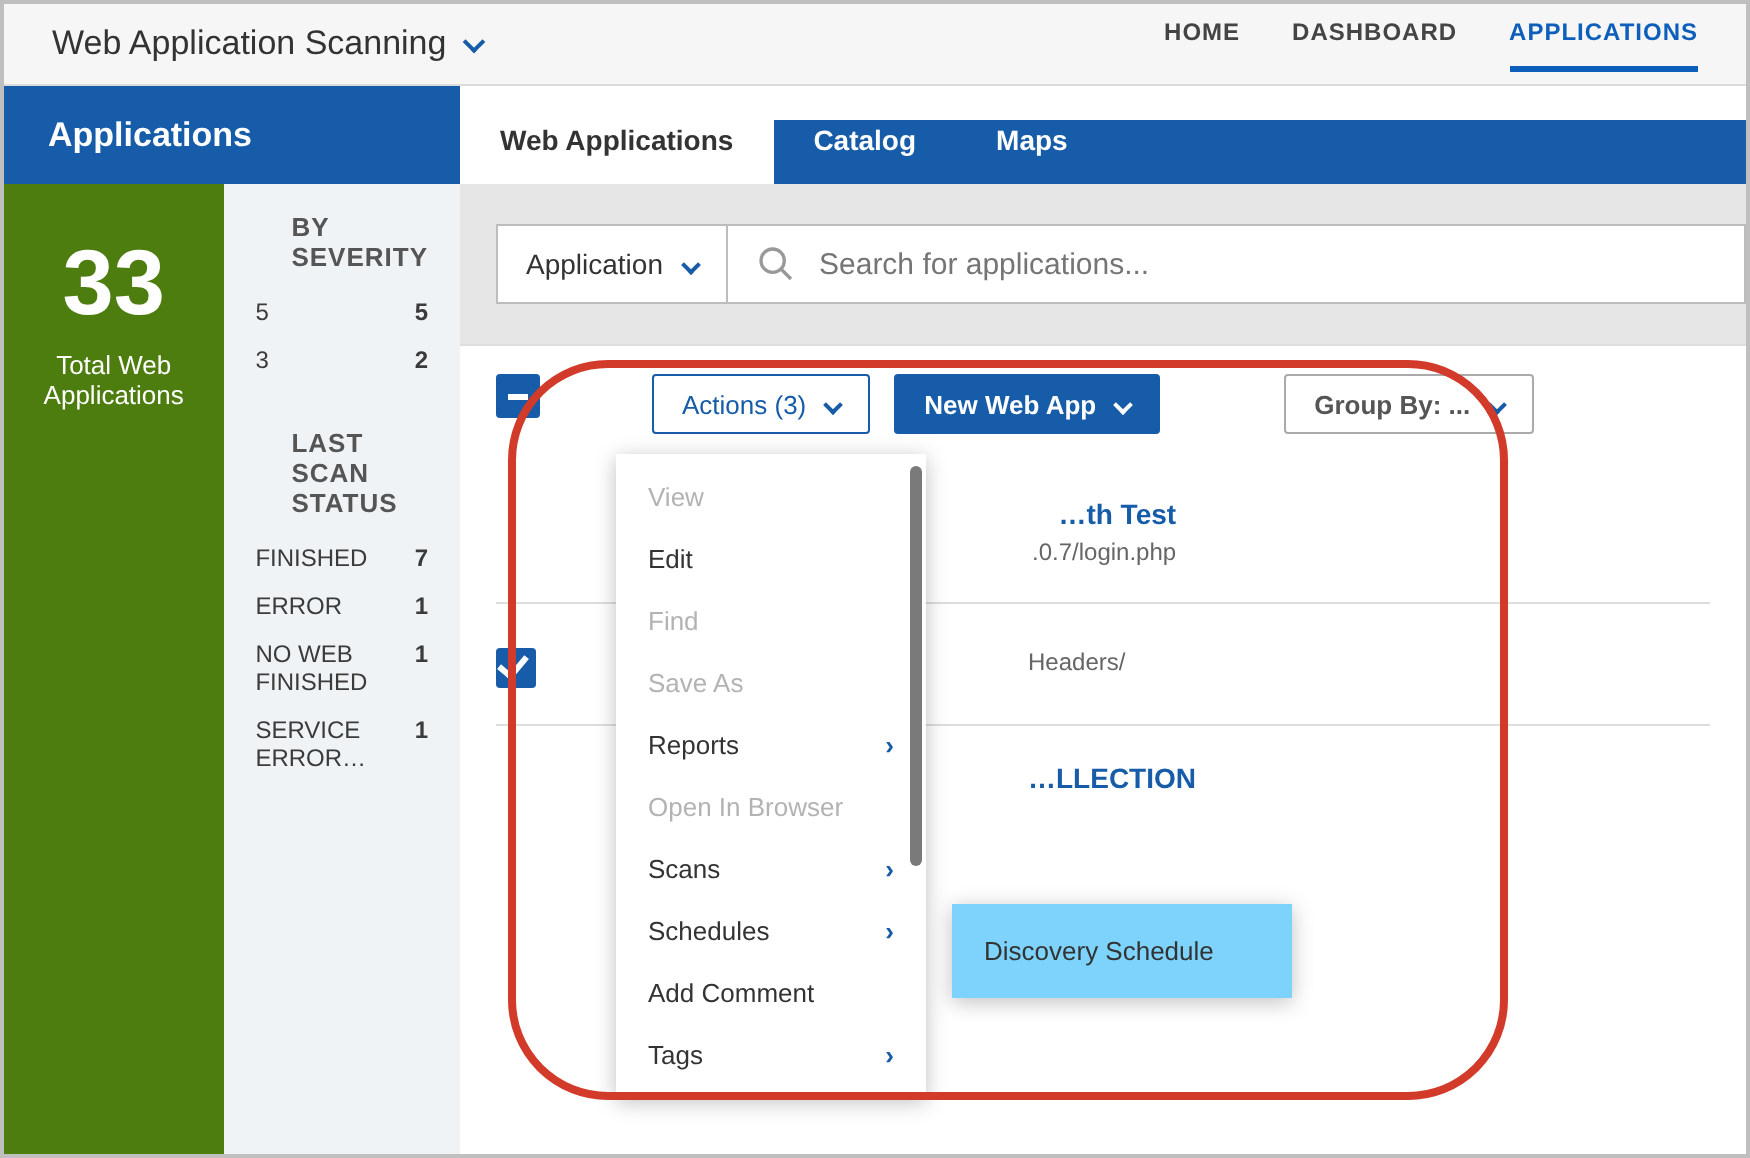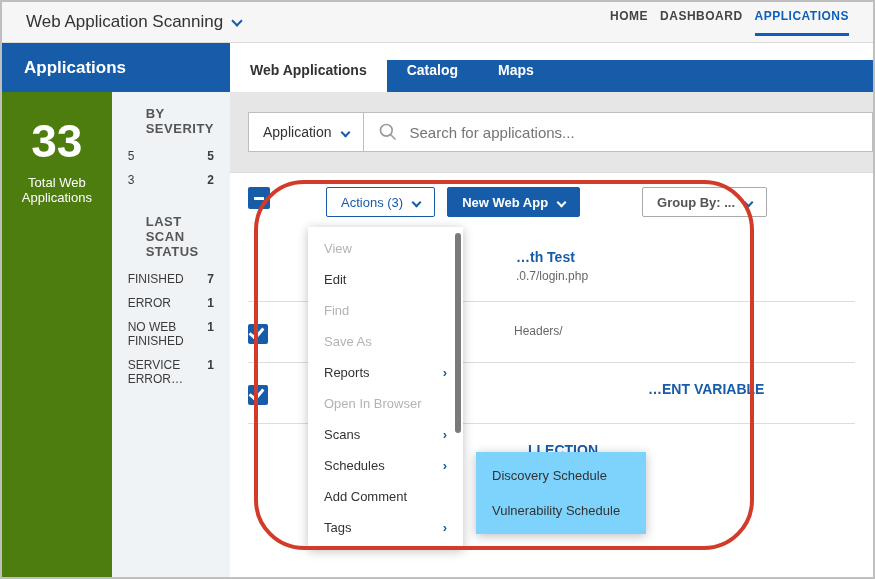--- a/index.html
+++ b/index.html
@@ -1,21 +1,21 @@
 <!DOCTYPE html>
 <html><head>
 <meta charset="utf-8">
 <style>
   * { box-sizing: border-box; margin: 0; padding: 0; }
   body { font-family: Arial, Helvetica, sans-serif; font-size: 13px; color: #333; width: 875px; height: 579px; border: 2px solid #bfbfbf; position: relative; overflow: hidden; background: #fff; }
 
   
   .topbar { display: flex; align-items: center; justify-content: space-between; height: 41px; padding: 0 24px; border-bottom: 1px solid #dcdcdc; background: #f6f6f6; }
   .topbar-left { display: flex; align-items: center; gap: 10px; font-size: 17px; font-weight: 500; color: #333; }
-  .topnav { display: flex; gap: 12px; font-size: 12px; font-weight: 600; letter-spacing: .5px; color: #444; text-align: center; }
+  .topnav { display: flex; gap: 26px; font-size: 12px; font-weight: 600; letter-spacing: .5px; color: #444; text-align: center; }
   .topnav a { text-decoration: none; color: #444; cursor: pointer; padding-bottom: 10px; }
   .topnav a.active { color: #0d5fbb; border-bottom: 3px solid #0d5fbb; }
 
   
   .tabs-strip { display:flex; height: 49px; }
   .tabs-left { width: 228px; background: #165ca8; color: #fff; display:flex; align-items:center; padding: 0 22px; font-size: 17px; font-weight: 600; }
   .tabs-right { flex:1; background: #165ca8; display:flex; align-items:flex-end;margin-top:17px; }
   .tab { padding: 14px 20px; color:#fff; font-size:14px; font-weight:600; cursor:pointer; }
   .tab.active { background:#fff; color:#333; }
 
@@ -45,21 +45,21 @@
   .btn-outline { background:#fff; border:1px solid #165ca8; color:#165ca8; }
   .btn-primary { background:#165ca8; border:1px solid #165ca8; color:#fff; font-weight:600; }
   .btn-gray { background:#fff; border:1px solid #aaa; color:#555; font-weight:600; }
   .spacer { width: 32px; }
 
   .rows { padding: 0 18px; }
   .row { display:flex; align-items:flex-start; gap:20px; padding:18px 0; border-top:1px solid #ddd; }
   .row:first-child { border-top:none; }
   .row .cb { width:20px; height:20px; background:#165ca8; border-radius:2px; margin-top:4px; position:relative; cursor:pointer; }
   .row .cb::after { content:""; position:absolute; left:4px; top:1px; width:6px; height:11px; border:solid #fff; border-width:0 3px 3px 0; transform:rotate(40deg); }
-  .row-title { color:#165ca8; font-weight:700; font-size:14px; }
+  .row-title { color:#165ca8; font-weight:700; font-size:14px;text-align:right; }
   .row-sub { color:#666; font-size:12px; margin-top:4px; }
 
   
   .highlight-box { position:absolute; left:252px; top:178px; width:500px; height:370px; border:4px solid #d23b2a; border-radius:50px; pointer-events:none; z-index:50; }
 
   
   .menu { position:absolute; left:306px; top:225px; width:155px; background:#fff; box-shadow:0 2px 10px rgba(0,0,0,.25); z-index:30; padding:6px 0; }
   .menu-item { display:flex; justify-content:space-between; align-items:center; padding:8px 16px; font-size:13px; color:#333; cursor:pointer; }
   .menu-item.disabled { color:#b3b3b3; cursor:default; }
   .menu-chevron { color:#165ca8; font-weight:700; }
@@ -174,26 +174,20 @@
           <div class="row-title">…th Test</div>
           <div class="row-sub">.0.7/login.php</div>
         </div>
       </div>
       <div class="row">
         <div class="cb"></div>
         <div style="padding-left:226px;">
           <div class="row-sub">Headers/</div>
         </div>
       </div>
-      <div class="row">
-        <div class="cb"></div>
-        <div style="padding-left:360px;">
-          <div class="row-title">…ENT VARIABLE</div>
-        </div>
-      </div>
       <div class="row" style="padding-left:78px;">
         <div>
           <div class="row-title" style="padding-left:188px;">…LLECTION</div>
           <div class="row-sub">http://</div>
         </div>
       </div>
     </div>
   </div>
 </div>
 
@@ -232,18 +226,15 @@
       <span>Tags</span>
       <span class="menu-chevron">›</span>
     </div>
   <div class="menu-scrollbar"></div>
 </div>
 
 <div class="submenu">
   <div class="menu-item">
       <span>Discovery Schedule</span>
     </div>
-  <div class="menu-item">
-      <span>Vulnerability Schedule</span>
-    </div>
 </div>
 
 <div class="highlight-box"></div>
 
 </body></html>

